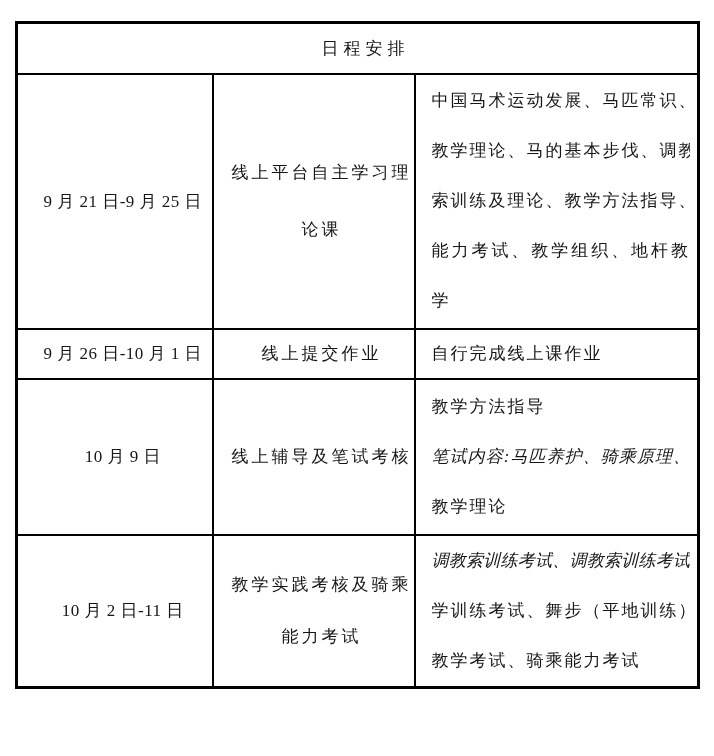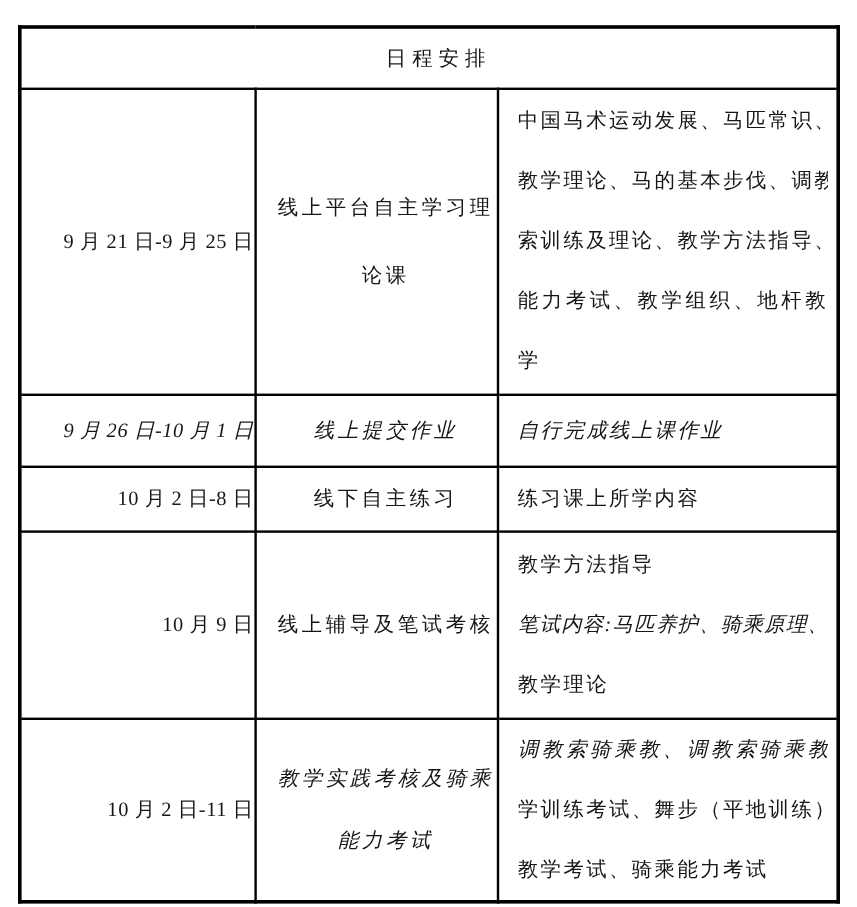--- a/index.html
+++ b/index.html
@@ -25,41 +25,41 @@
     vertical-align:middle;
     background:#ffffff;
     padding-left:16px;
   }
   td.head-cell {
     height:50px;
     text-align:center;
     letter-spacing:5px;
   }
   td.c-date {
-    text-align:right;
+    text-align:center;
     letter-spacing:0.5px;
   }
   td.c-act {
     text-align:center;
     letter-spacing:3px;
   }
   td.c-content {
     text-align:left;
     padding:0 7px;
     letter-spacing:2px;
   }
   .ln  { line-height:50px; white-space:nowrap; overflow:hidden; }
   .j   { text-align:justify; text-align-last:justify; }
   .tight { letter-spacing:0;font-style:italic; }
   .aln { white-space:nowrap; }
   tr.r1 .aln { line-height:57px; }
-  tr.r5 .aln { line-height:52px;font-style:italic; }
+  tr.r5 .aln { line-height:52px; }
   tr.rh { height:51px; }
   tr.r1 { height:255px; }
-  tr.r2 { height:60px;font-style:italic; }
+  tr.r2 { height:50px; }
   tr.r3 { height:54px; }
   tr.r4 { height:156px; }
   tr.r5 { height:149px; }
 </style>
 </head>
 <body>
 
 <div class="page">
   <table class="schedule">
     <colgroup>
@@ -87,43 +87,38 @@
         <div class="ln">学</div>
       </td>
     </tr>
 
     <tr class="r2">
       <td class="c-date">9 月 26 日-10 月 1 日</td>
       <td class="c-act">线上提交作业</td>
       <td class="c-content">自行完成线上课作业</td>
     </tr>
 
-    <tr class="r3">
-      <td class="c-date">10 月 2 日-8 日</td>
-      <td class="c-act">线下自主练习</td>
-      <td class="c-content">练习课上所学内容</td>
-    </tr>
 
     <tr class="r4">
       <td class="c-date">10 月 9 日</td>
       <td class="c-act">线上辅导及笔试考核</td>
       <td class="c-content">
         <div class="ln">教学方法指导</div>
         <div class="ln j tight">笔试内容:马匹养护、骑乘原理、</div>
         <div class="ln">教学理论</div>
       </td>
     </tr>
 
     <tr class="r5">
       <td class="c-date">10 月 2 日-11 日</td>
       <td class="c-act">
         <div class="aln">教学实践考核及骑乘</div>
         <div class="aln">能力考试</div>
       </td>
       <td class="c-content">
-        <div class="ln j tight">调教索骑乘教、调教索骑乘教</div>
+        <div class="ln j tight">调教索训练考试、调教索训练考试</div>
         <div class="ln j">学训练考试、舞步（平地训练）</div>
         <div class="ln">教学考试、骑乘能力考试</div>
       </td>
     </tr>
   </tbody>
     </table>
 </div>
 
 </body></html>

